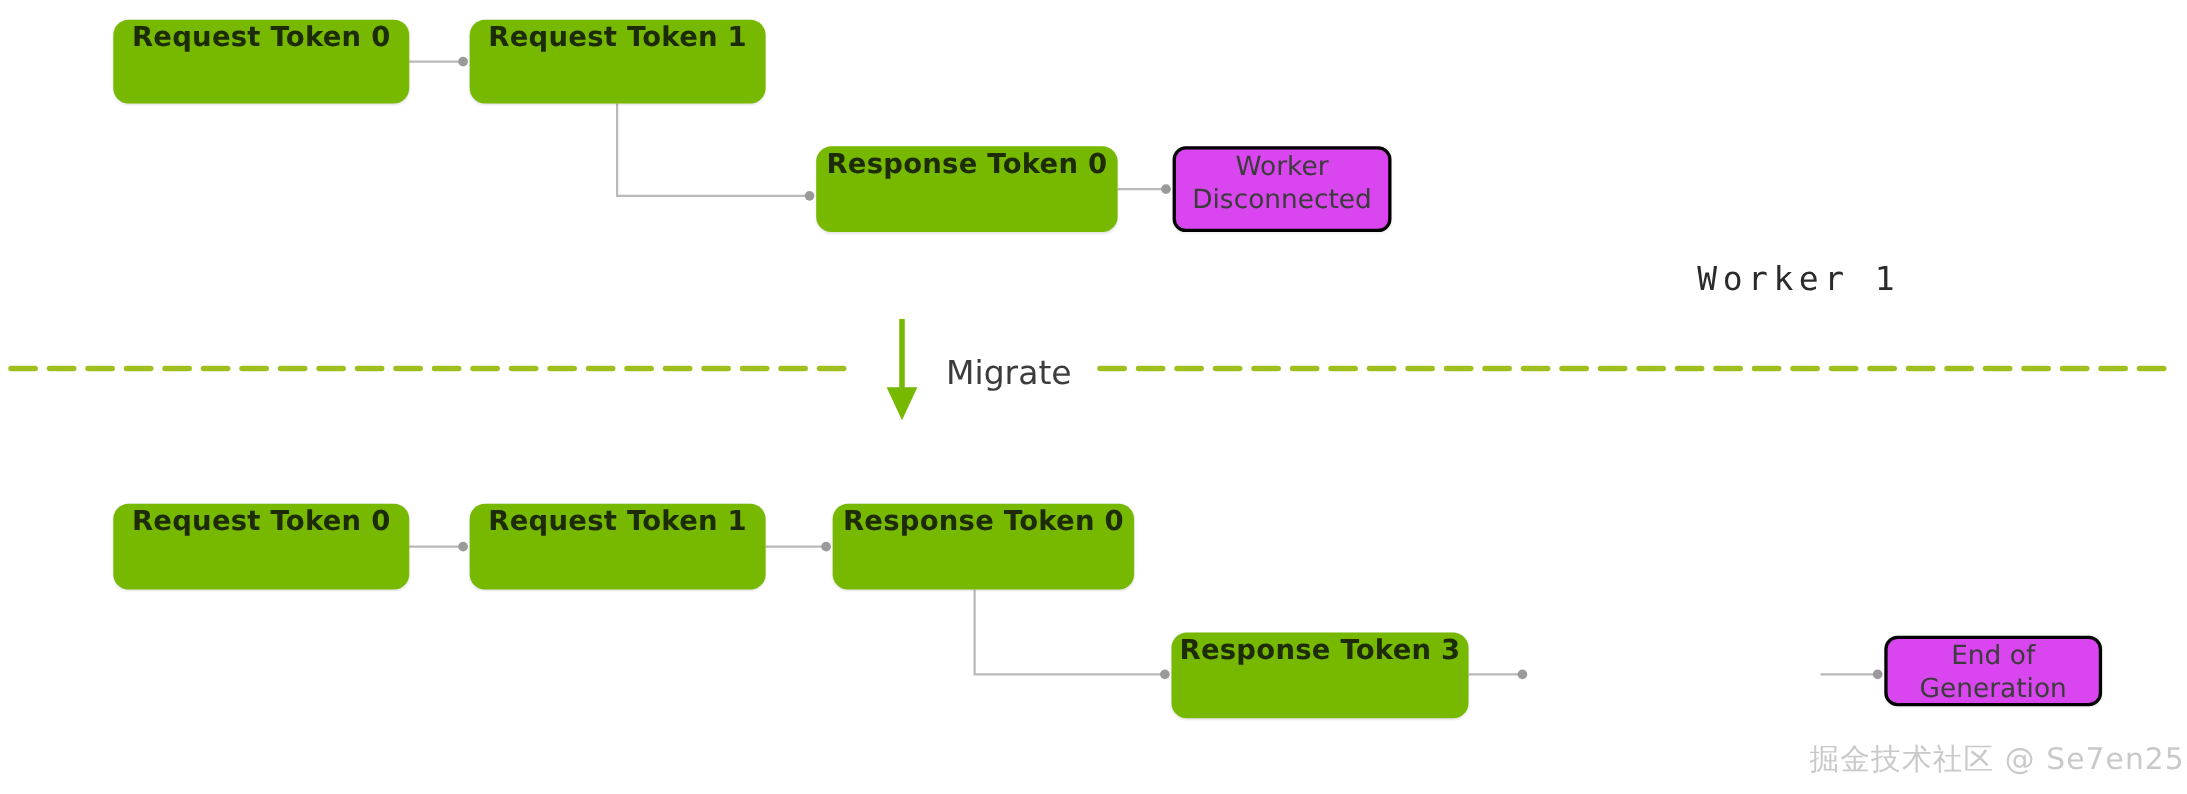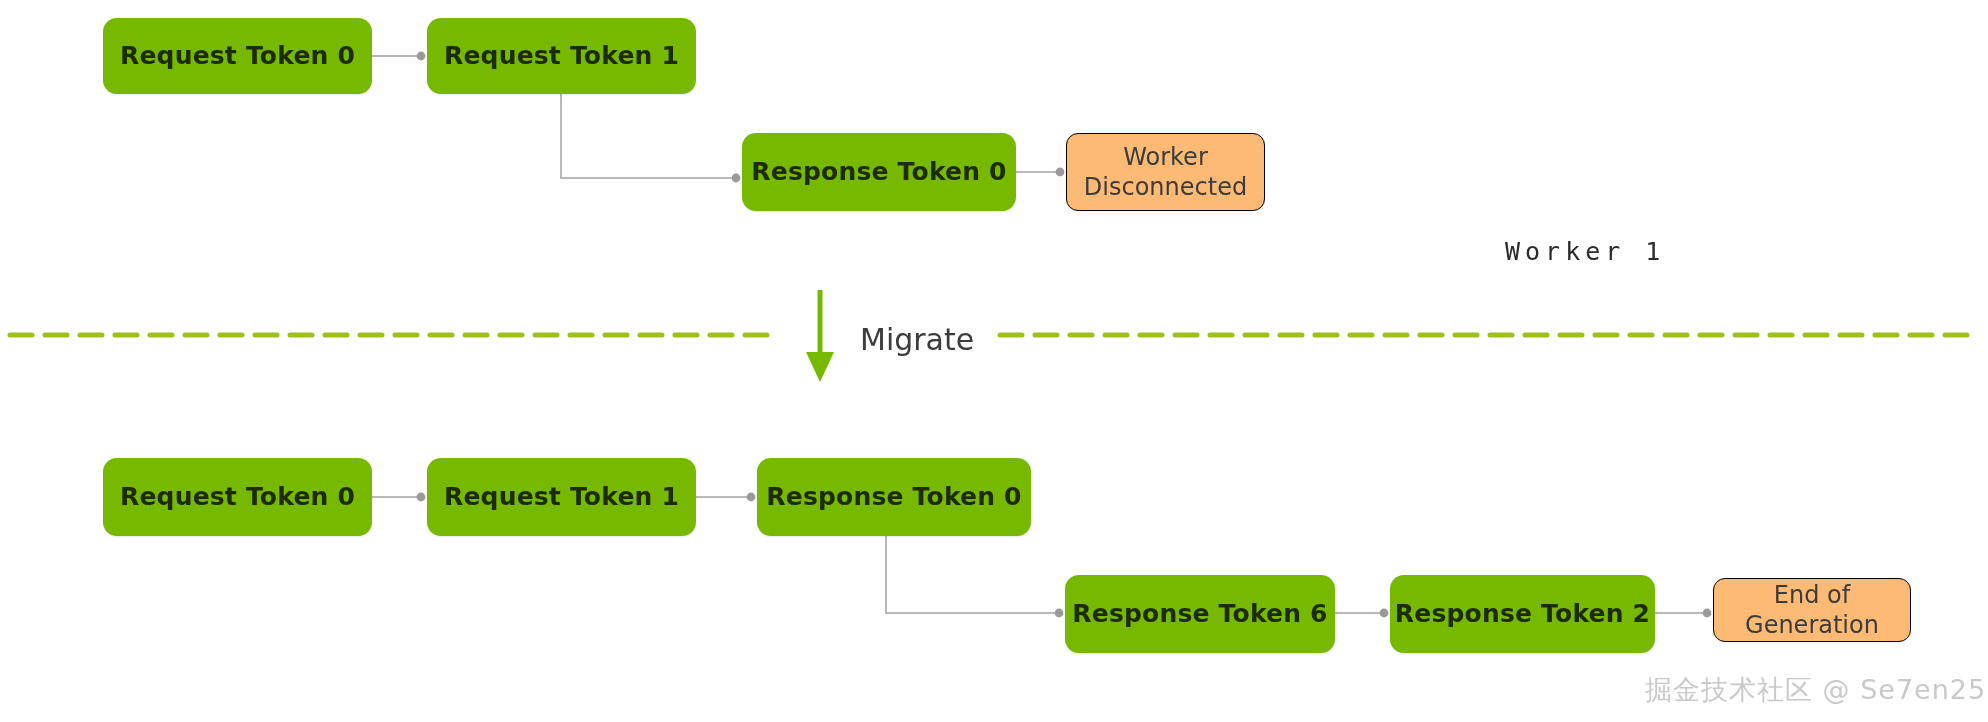--- a/index.html
+++ b/index.html
@@ -15,51 +15,51 @@
     position: relative;
     width: 1988px;
     height: 722px;
     background: #ffffff;
     overflow: hidden;
   }
   .node {
     position: absolute;
     box-sizing: border-box;
     display: flex;
-    align-items: center;
     justify-content: center;
     text-align: center;
     border-radius: 14px;
     line-height: 1.25;
     white-space: pre-line;
   }
   .node.green {
     background: #76b900;
     color: #1d2b07;
     font-size: 25px;
     font-weight: 600;
     letter-spacing: 0.2px;
     box-shadow: 0 1px 2px rgba(0,0,0,0.10);
   }
   .node.plain {
-    background: #fdba74;
+    background: #d946ef;
     color: #3c3c3c;
     font-size: 24px;
     font-weight: 400;
-    border: 1px solid #000000;
+    border: 3px solid #000000;
     border-radius: 12px;
     box-shadow: 0 1px 2px rgba(0,0,0,0.05);
   }
   .worker-label {
     position: absolute;
     font-family: "DejaVu Sans Mono", "Liberation Mono", monospace;
-    font-size: 25px;
+    font-size: 30px;
     color: #2b2b2b;
     letter-spacing: 5px;
     white-space: nowrap;
+    margin-left: 38px;
   }
   .migrate-label {
     position: absolute;
     font-size: 30px;
     color: #3c3c3c;
     white-space: nowrap;
   }
   .watermark {
     position: absolute;
     font-size: 27px;
@@ -140,26 +140,23 @@
 
   <div class="node green" style="left:427px; top:458px; width:269px; height:78px;">
     <span>Request Token 1</span>
   </div>
 
   <div class="node green" style="left:757px; top:458px; width:274px; height:78px;">
     <span>Response Token 0</span>
   </div>
 
   <div class="node green" style="left:1065px; top:575px; width:270px; height:78px;">
-    <span>Response Token 6</span>
+    <span>Response Token 3</span>
   </div>
 
-  <div class="node green" style="left:1390px; top:575px; width:265px; height:78px;">
-    <span>Response Token 2</span>
-  </div>
 
   <div class="node plain" style="left:1713px; top:578px; width:198px; height:64px;">
     <span>End of
 Generation</span>
   </div>
 
   <div class="watermark" style="left:1645px; top:672px;">掘金技术社区 @ Se7en258</div>
 
 </div>
 

